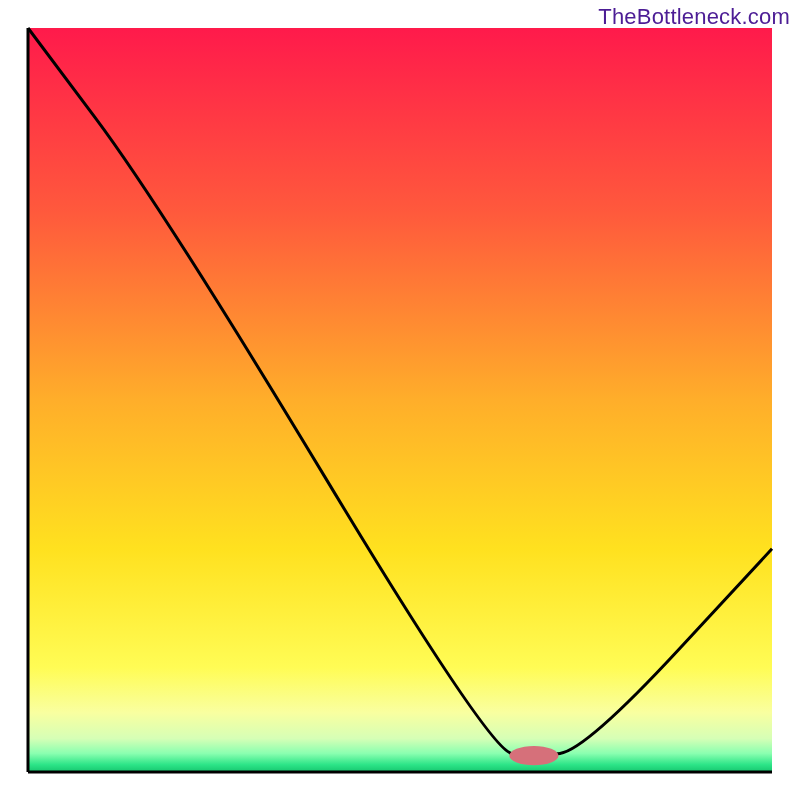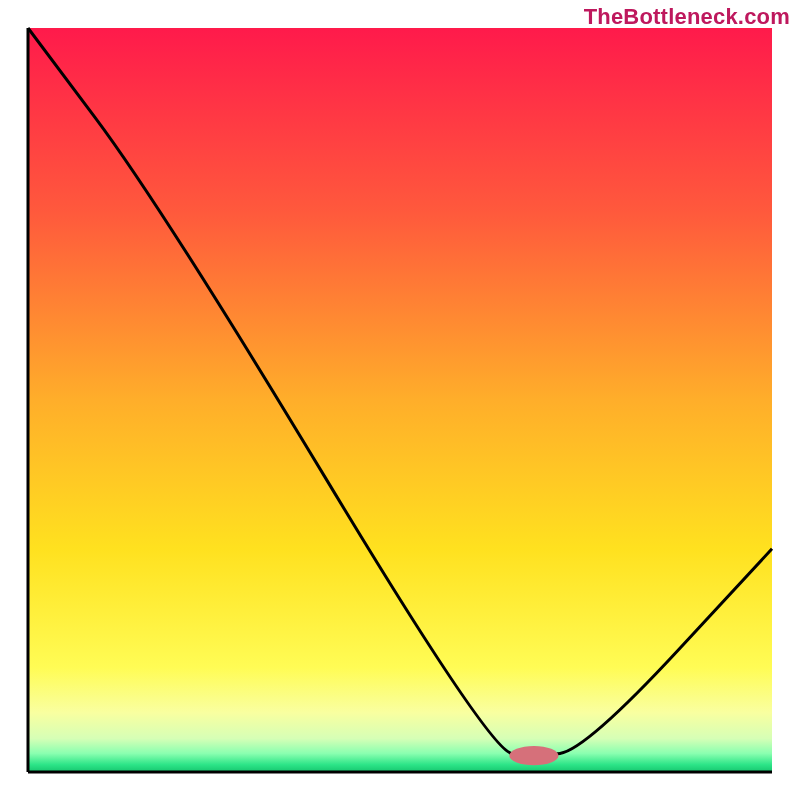--- a/index.html
+++ b/index.html
@@ -13,22 +13,22 @@
   .chart-wrap {
     position: relative;
     width: 800px;
     height: 800px;
   }
   .watermark {
     position: absolute;
     top: 4px;
     right: 10px;
     font-size: 22px;
-    font-weight: 700;
-    color: #be185d;
+    font-weight: 400;
+    color: #4c1d95;
     letter-spacing: 0.2px;
   }
   svg {
     display: block;
   }
 </style>
 </head>
 <body>
 
 <div class="chart-wrap">

